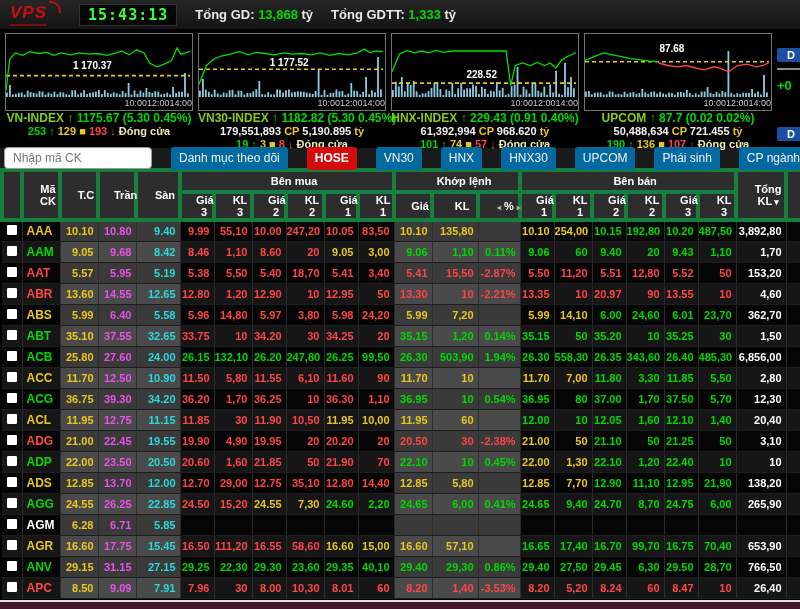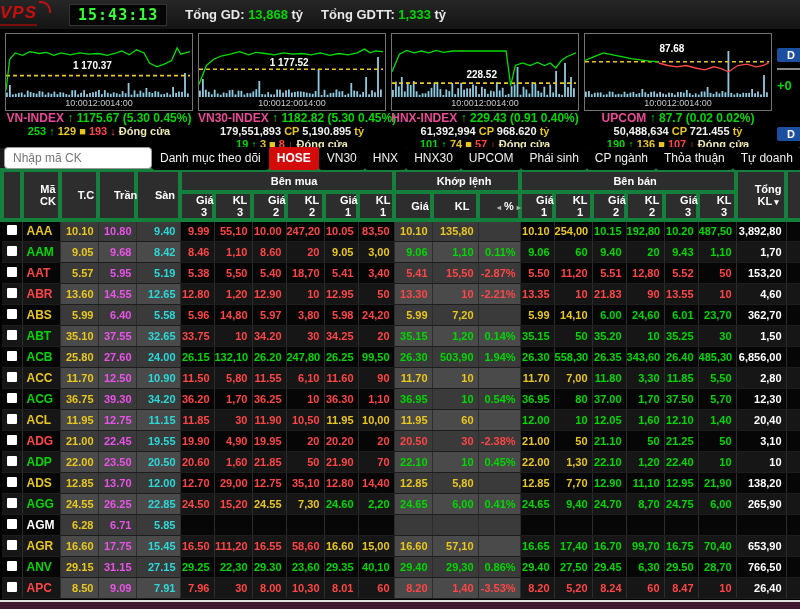--- a/index.html
+++ b/index.html
@@ -1,52 +1,52 @@
 <!DOCTYPE html>
 <html><head>
 <meta charset="utf-8">
 <style>
   * { margin:0; padding:0; box-sizing:border-box; }
   html,body { background:#000; }
   body { font-family:"Liberation Sans", sans-serif; width:800px; height:609px; overflow:hidden; }
   .screen { width:800px; height:609px; background:#000; position:relative; overflow:hidden; }
 
   
-  .topbar { height:30px; background:linear-gradient(#262626,#141414); display:flex; align-items:center; gap:18px; padding:0 0; border-bottom:1px solid #000; }
+  .topbar { height:30px; background:linear-gradient(#262626,#141414); display:flex; align-items:center; gap:18px; padding:0 10px; border-bottom:1px solid #000; }
   .logo { color:#c80f0f; font-weight:bold; font-style:italic; font-size:17px; letter-spacing:1px; position:relative; padding-right:14px; }
   .logo:after { content:"劣"; content:""; position:absolute; right:0; top:-2px; width:10px; height:10px; border:2px solid #c80f0f; border-left:none; border-bottom:none; border-radius:0 10px 0 0; }
   .logo .logobar { display:block; height:2px; background:#7a0c0c; margin-top:1px; }
   .clock { background:#050505; border:1px solid #333; color:#35ff35; font-family:"DejaVu Sans Mono", monospace; font-size:15px; font-weight:bold; padding:1px 8px; letter-spacing:1px; }
   .totgrp { color:#e8e8e8; font-size:13px; font-weight:bold; }
   .totgrp .val { color:#00d800; }
 
   
   .indices { display:flex; gap:5px; padding:3px 0 0 5px; height:118px; }
   .panel { width:188px; flex:0 0 188px; }
   .chartbox { position:relative; height:78px; border:1px solid #737373; background:#000; }
   .chartbox svg { display:block; }
   .reflabel { position:absolute; color:#fff; font-size:10px; font-weight:bold; text-shadow:0 0 2px #000; }
-  .axis { display:flex; justify-content:center; font-size:9px; color:#c8c8c8; height:12px; line-height:12px; }
+  .axis { display:flex; justify-content:flex-end; font-size:9px; color:#c8c8c8; height:12px; line-height:12px; }
   .l1 { text-align:center; font-size:12px; font-weight:bold; line-height:14px; white-space:nowrap; }
-  .l1 .nm { color:#ec4899; }
+  .l1 .nm { color:#84cc16; }
   .l1 .up { color:#00d800; }
   .l2 { text-align:center; font-size:11px; font-weight:bold; color:#f0f0f0; line-height:13px; white-space:nowrap; }
   .l2 .unit { color:#e9c71d; }
   .l3 { text-align:center; font-size:11px; font-weight:bold; line-height:13px; white-space:nowrap; }
   .l3 .adv { color:#00d800; } .l3 .unch { color:#e9c71d; } .l3 .dec { color:#ff4545; } .l3 .sess { color:#efe8b0; }
   .miniwrap { flex:1; display:flex; flex-direction:column; gap:30px; padding-top:12px; overflow:hidden; }
   .mini { width:60px; }
   .minibtn { display:inline-block; background:#1c4fa0; color:#fff; font-size:11px; font-weight:bold; padding:1px 10px; border-radius:2px; }
   .minihr { height:2px; background:#8a8a8a; margin:5px 0 6px 0; width:46px; }
   .minival { font-size:13px; font-weight:bold; }
 
   
-  .tabbar { height:20px; display:flex; align-items:center; gap:0; padding:0 4px; background:#1a1a1a; }
+  .tabbar { height:20px; display:flex; align-items:center; gap:19px; padding:0 4px; background:#1a1a1a; }
   .codeinput { width:148px; height:22px; border-radius:4px; border:1px solid #999; background:#fff; color:#555; font-size:12px; padding:0 8px; font-family:"Liberation Sans", sans-serif; }
-  .tab { height:23px; line-height:23px; padding:0 8px; background:#000000; color:#f2f2f2; font-size:12px; border-radius:3px; cursor:pointer; white-space:nowrap; }
+  .tab { height:23px; line-height:23px; padding:0 8px; background:#0369a1; color:#f2f2f2; font-size:12px; border-radius:3px; cursor:pointer; white-space:nowrap; }
   .tab.active { background:#d40b0b; color:#fff; font-weight:bold; }
 
   
   .tablewrap { width:800px; overflow:hidden; }
   table { border-collapse:collapse; table-layout:fixed; width:824px; }
   thead th { background:#2d2d2d; color:#fff; font-size:11px; font-weight:bold; border:4px solid #15803d; height:22px;padding-left:14px; }
   thead tr.h2 th { height:23px; }
   tbody td { font-size:11px; font-weight:bold; height:21px; text-align:right; padding-right:4px; border-right:1px solid #2c2c2c; border-bottom:1px solid #1d1d1d; overflow:hidden; white-space:nowrap; }
   tbody tr:nth-child(odd)  { background:#060606; }
   tbody tr:nth-child(even) { background:#161616; }
@@ -618,21 +618,21 @@
             <td class="fr">1,20</td>
             <td class="fr">12.90</td>
             <td class="fr">10</td>
             <td class="fr">12.95</td>
             <td class="fr">50</td>
             <td class="mid fr">13.30</td>
             <td class="mid fr">10</td>
             <td class="mid fr">-2.21%</td>
             <td class="fr">13.35</td>
             <td class="fr">10</td>
-            <td class="fr">21.83</td>
+            <td class="fr">20.97</td>
             <td class="fr">90</td>
             <td class="fr">13.55</td>
             <td class="fr">10</td>
             <td class="fw">4,60</td>
             <td class=""></td>
           </tr>
           <tr>
             <td class="c-chk"><span class="cb"></span></td>
             <td class="sym fy">ABS</td>
             <td class="mid fy">5.99</td>

